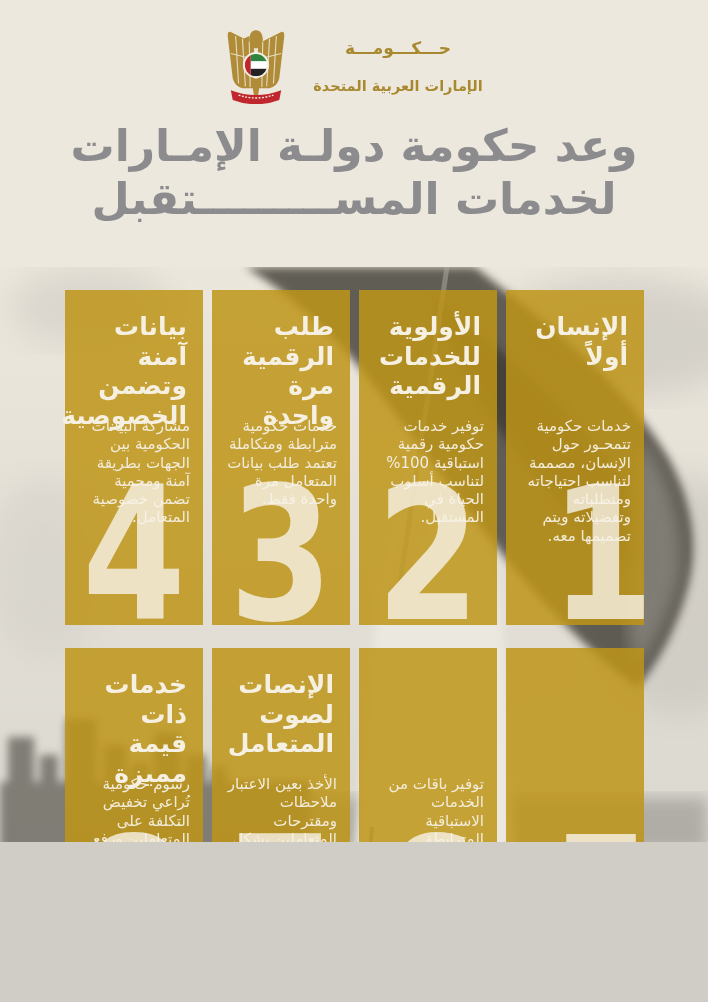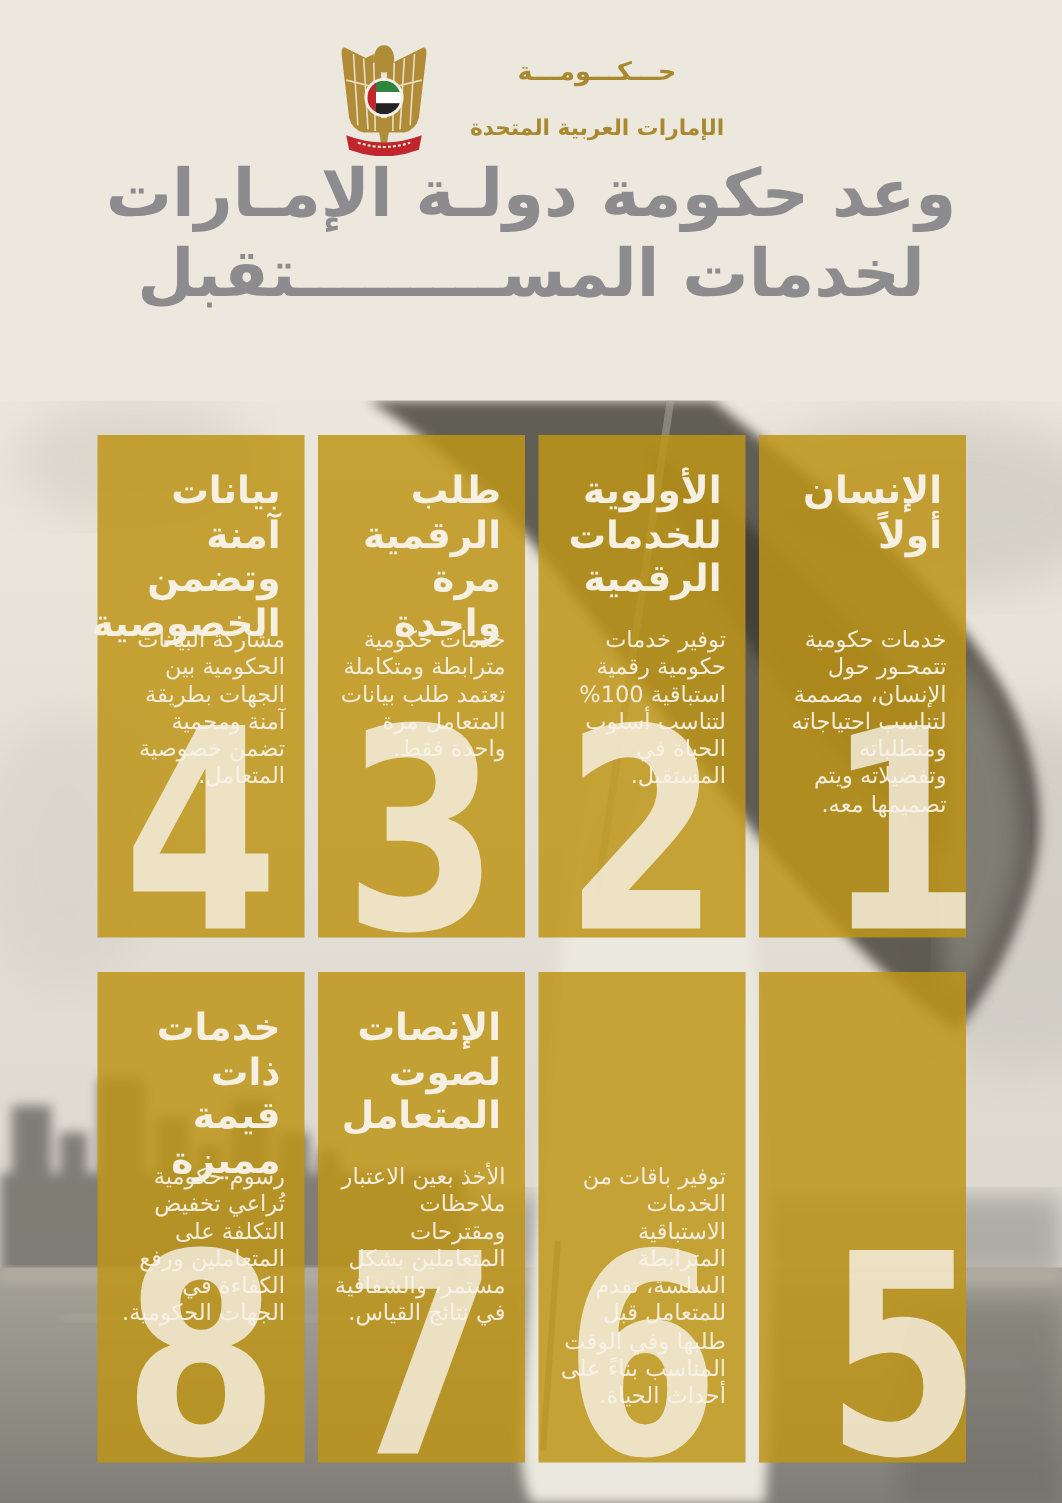--- a/index.html
+++ b/index.html
@@ -1,27 +1,27 @@
 <!DOCTYPE html>
 <html lang="ar"><head>
 <meta charset="utf-8">
 <style>
   html,body{margin:0;padding:0;}
   body{background:#d0cdc6;font-family:"DejaVu Sans",sans-serif;}
-  .poster{position:relative;width:708px;height:1002px;margin:0 auto;background:#ede8de;overflow:hidden;}
+  .poster{position:relative;width:708px;height:842px;margin:0 auto;background:#ede8de;overflow:hidden;}
 
   
   .header{position:absolute;top:0;left:0;right:0;text-align:center;z-index:3;}
   .logo-row{display:flex;justify-content:center;align-items:center;gap:26px;margin-top:28px;}
   .emblem{width:62px;height:76px;flex:0 0 auto;}
   .logo-text{text-align:center;color:#a8892f;font-weight:bold;direction:rtl;}
   .logo-text .l1{font-size:17px;letter-spacing:2px;}
   .logo-text .l2{font-size:14.5px;margin-top:20px;letter-spacing:.5px;}
 
-  .title{color:#8c8c8e;font-weight:bold;font-size:44px;line-height:1.2;direction:rtl;}
+  .title{margin-top:16px;color:#8c8c8e;font-weight:bold;font-size:44px;line-height:1.2;direction:rtl;}
   .title div{white-space:nowrap;}
 
   
   .photo{position:absolute;left:0;top:267px;width:708px;height:735px;z-index:1;}
 
   
   .grid{position:absolute;left:65px;top:290px;width:579px;display:grid;
         grid-template-columns:repeat(4,138px);column-gap:9px;row-gap:23px;
         direction:rtl;z-index:2;}
   .card{position:relative;background:rgba(190,149,24,0.85);color:#f5f0e2;}

